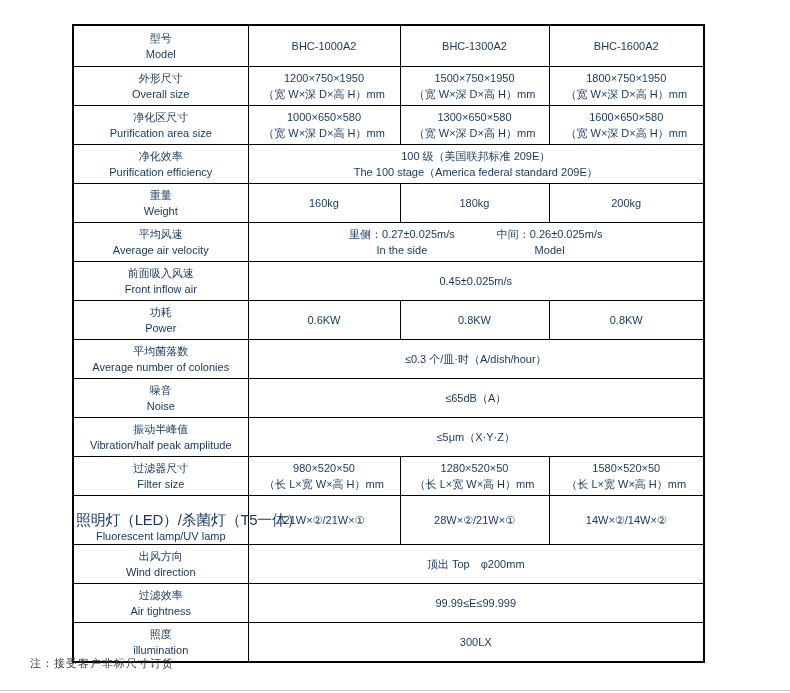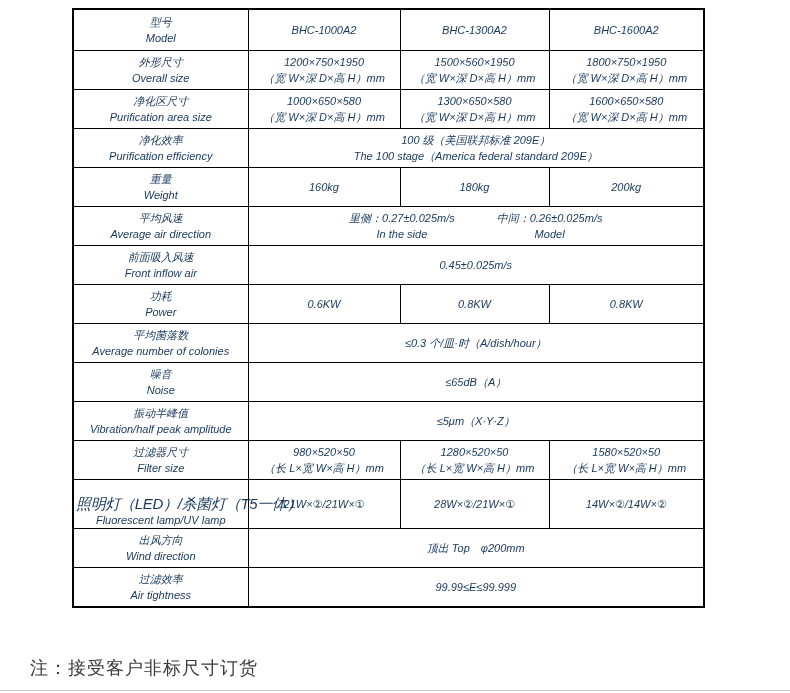--- a/index.html
+++ b/index.html
@@ -10,26 +10,25 @@
   body {
     position: relative;
     width: 790px;
     height: 693px;
     font-family: "Liberation Sans", "DejaVu Sans", sans-serif;
     overflow: hidden;
   }
   .spec-table {
     position: absolute;
     left: 72px;
-    top: 8px;
+    top: 24px;
     width: 631px;
     border-collapse: collapse;
     table-layout: fixed;
     border: 2px solid #000000;
-    font-style: italic;
   }
   .spec-table td {
     border: 1px solid #000000;
     padding: 0 2px;
     height: 38px;
     text-align: center;
     vertical-align: middle;
     color: #17365d;
     font-size: 11px;
     line-height: 16px;
@@ -40,21 +39,21 @@
   .vel-wrap {
     display: flex;
     justify-content: center;
     gap: 42px;
   }
   .vel-col { text-align: center; }
   .note {
     position: absolute;
     left: 30px;
     top: 656px;
-    font-size: 18px;
+    font-size: 11px;
     color: #3a3a3a;
     letter-spacing: 1px;
   }
   .bottom-line {
     position: absolute;
     left: 0;
     top: 690px;
     width: 790px;
     height: 1px;
     background: #c9c9c9;
@@ -91,21 +90,21 @@
   <tr>
     <td class="label">
       <div class="lbl-zh">外形尺寸</div>
       <div class="lbl-en">Overall size</div>
     </td>
     <td class="val">
       <div>1200×750×1950</div>
       <div>（宽 W×深 D×高 H）mm</div>
     </td>
     <td class="val">
-      <div>1500×560×1950</div>
+      <div>1500×750×1950</div>
       <div>（宽 W×深 D×高 H）mm</div>
     </td>
     <td class="val">
       <div>1800×750×1950</div>
       <div>（宽 W×深 D×高 H）mm</div>
     </td>
   </tr>
 
   <tr>
     <td class="label">
@@ -149,21 +148,21 @@
           <div>180kg</div>
         </td>
     <td class="val">
           <div>200kg</div>
         </td>
   </tr>
 
   <tr>
     <td class="label">
       <div class="lbl-zh">平均风速</div>
-      <div class="lbl-en">Average air direction</div>
+      <div class="lbl-en">Average air velocity</div>
     </td>
     <td class="val" colspan="3">
       <div class="vel-wrap">
         <div class="vel-col">
           <div>里侧：0.27±0.025m/s</div>
           <div>In the side</div>
         </div>
         <div class="vel-col">
           <div>中间：0.26±0.025m/s</div>
           <div>Model</div>
@@ -277,17 +276,26 @@
   <tr>
     <td class="label">
       <div class="lbl-zh">过滤效率</div>
       <div class="lbl-en">Air tightness</div>
     </td>
     <td class="val" colspan="3">
       <div>99.99≤E≤99.999</div>
     </td>
   </tr>
 
+  <tr>
+    <td class="label">
+      <div class="lbl-zh">照度</div>
+      <div class="lbl-en">illumination</div>
+    </td>
+    <td class="val" colspan="3">
+      <div>300LX</div>
+    </td>
+  </tr>
 </tbody>
   </table>
 
 <div class="note">注：接受客户非标尺寸订货</div>
 <div class="bottom-line"></div>
 
 </body></html>

